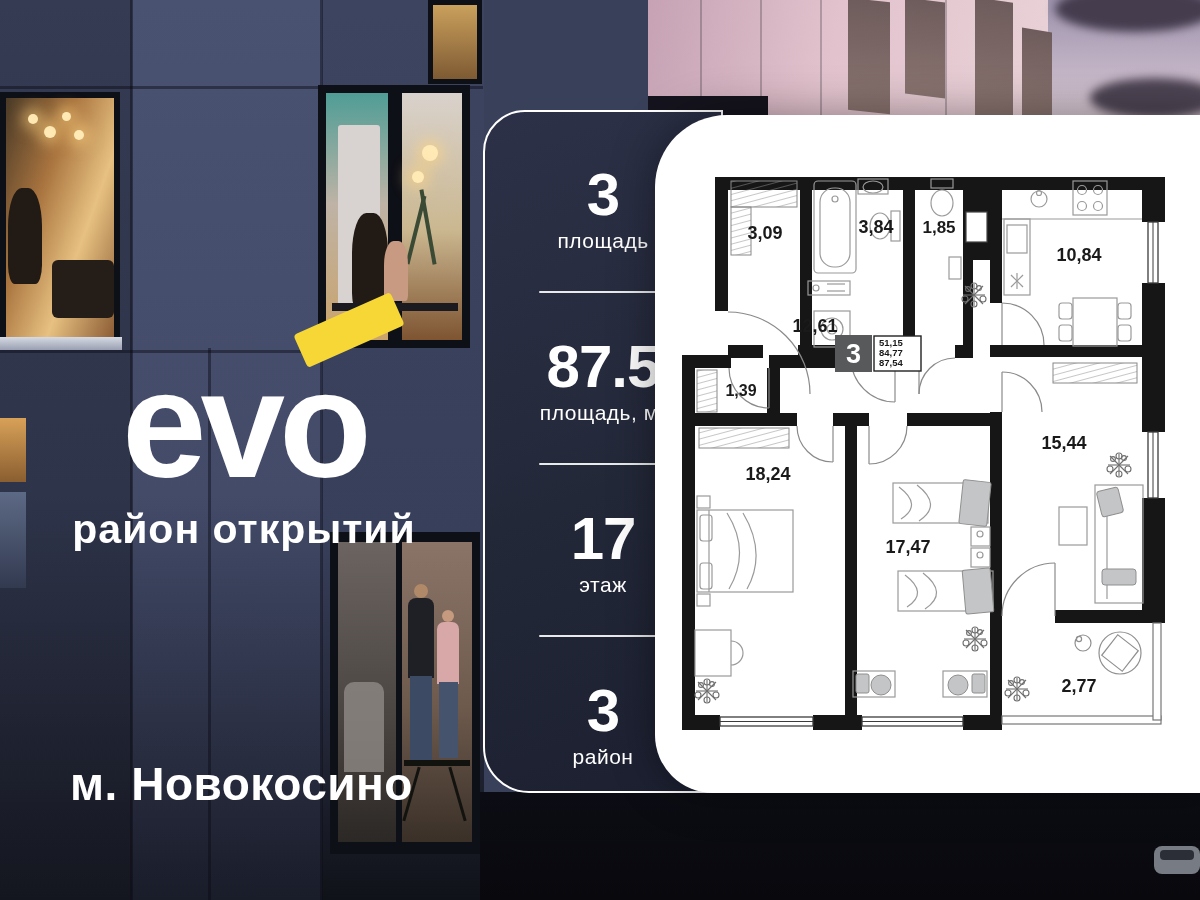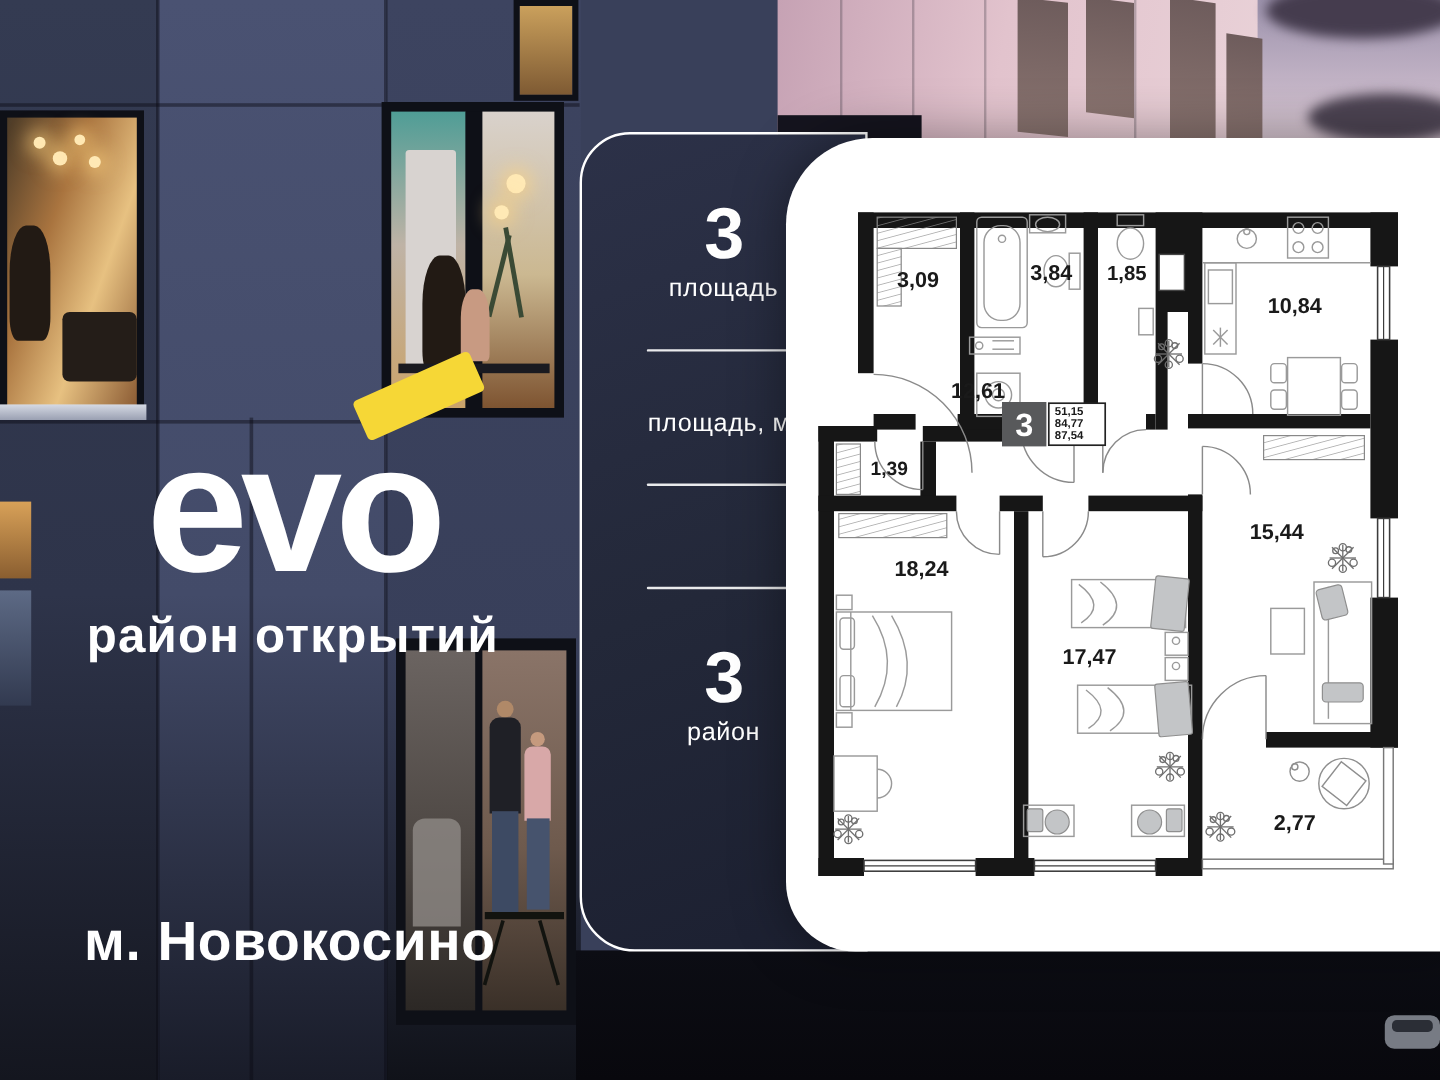--- a/index.html
+++ b/index.html
@@ -145,23 +145,28 @@
   </div>
   <div class="abs metro">м. Новокосино</div>
 
   <div class="abs card-specs">
     <div class="stat">
       <div class="stat-value">3</div>
       <div class="stat-label">площадь</div>
     </div>
     <div class="divider"></div>
     <div class="stat">
+      <div class="stat-value">87.5</div>
       <div class="stat-label">площадь, м²</div>
     </div>
     <div class="divider"></div>
+    <div class="stat">
+      <div class="stat-value">17</div>
+      <div class="stat-label">этаж</div>
+    </div>
     <div class="divider"></div>
     <div class="stat">
       <div class="stat-value">3</div>
       <div class="stat-label">район</div>
     </div>
   </div>
 
   <div class="abs card-plan">
     <svg width="560" height="678" viewBox="0 0 560 678">
       <defs>

